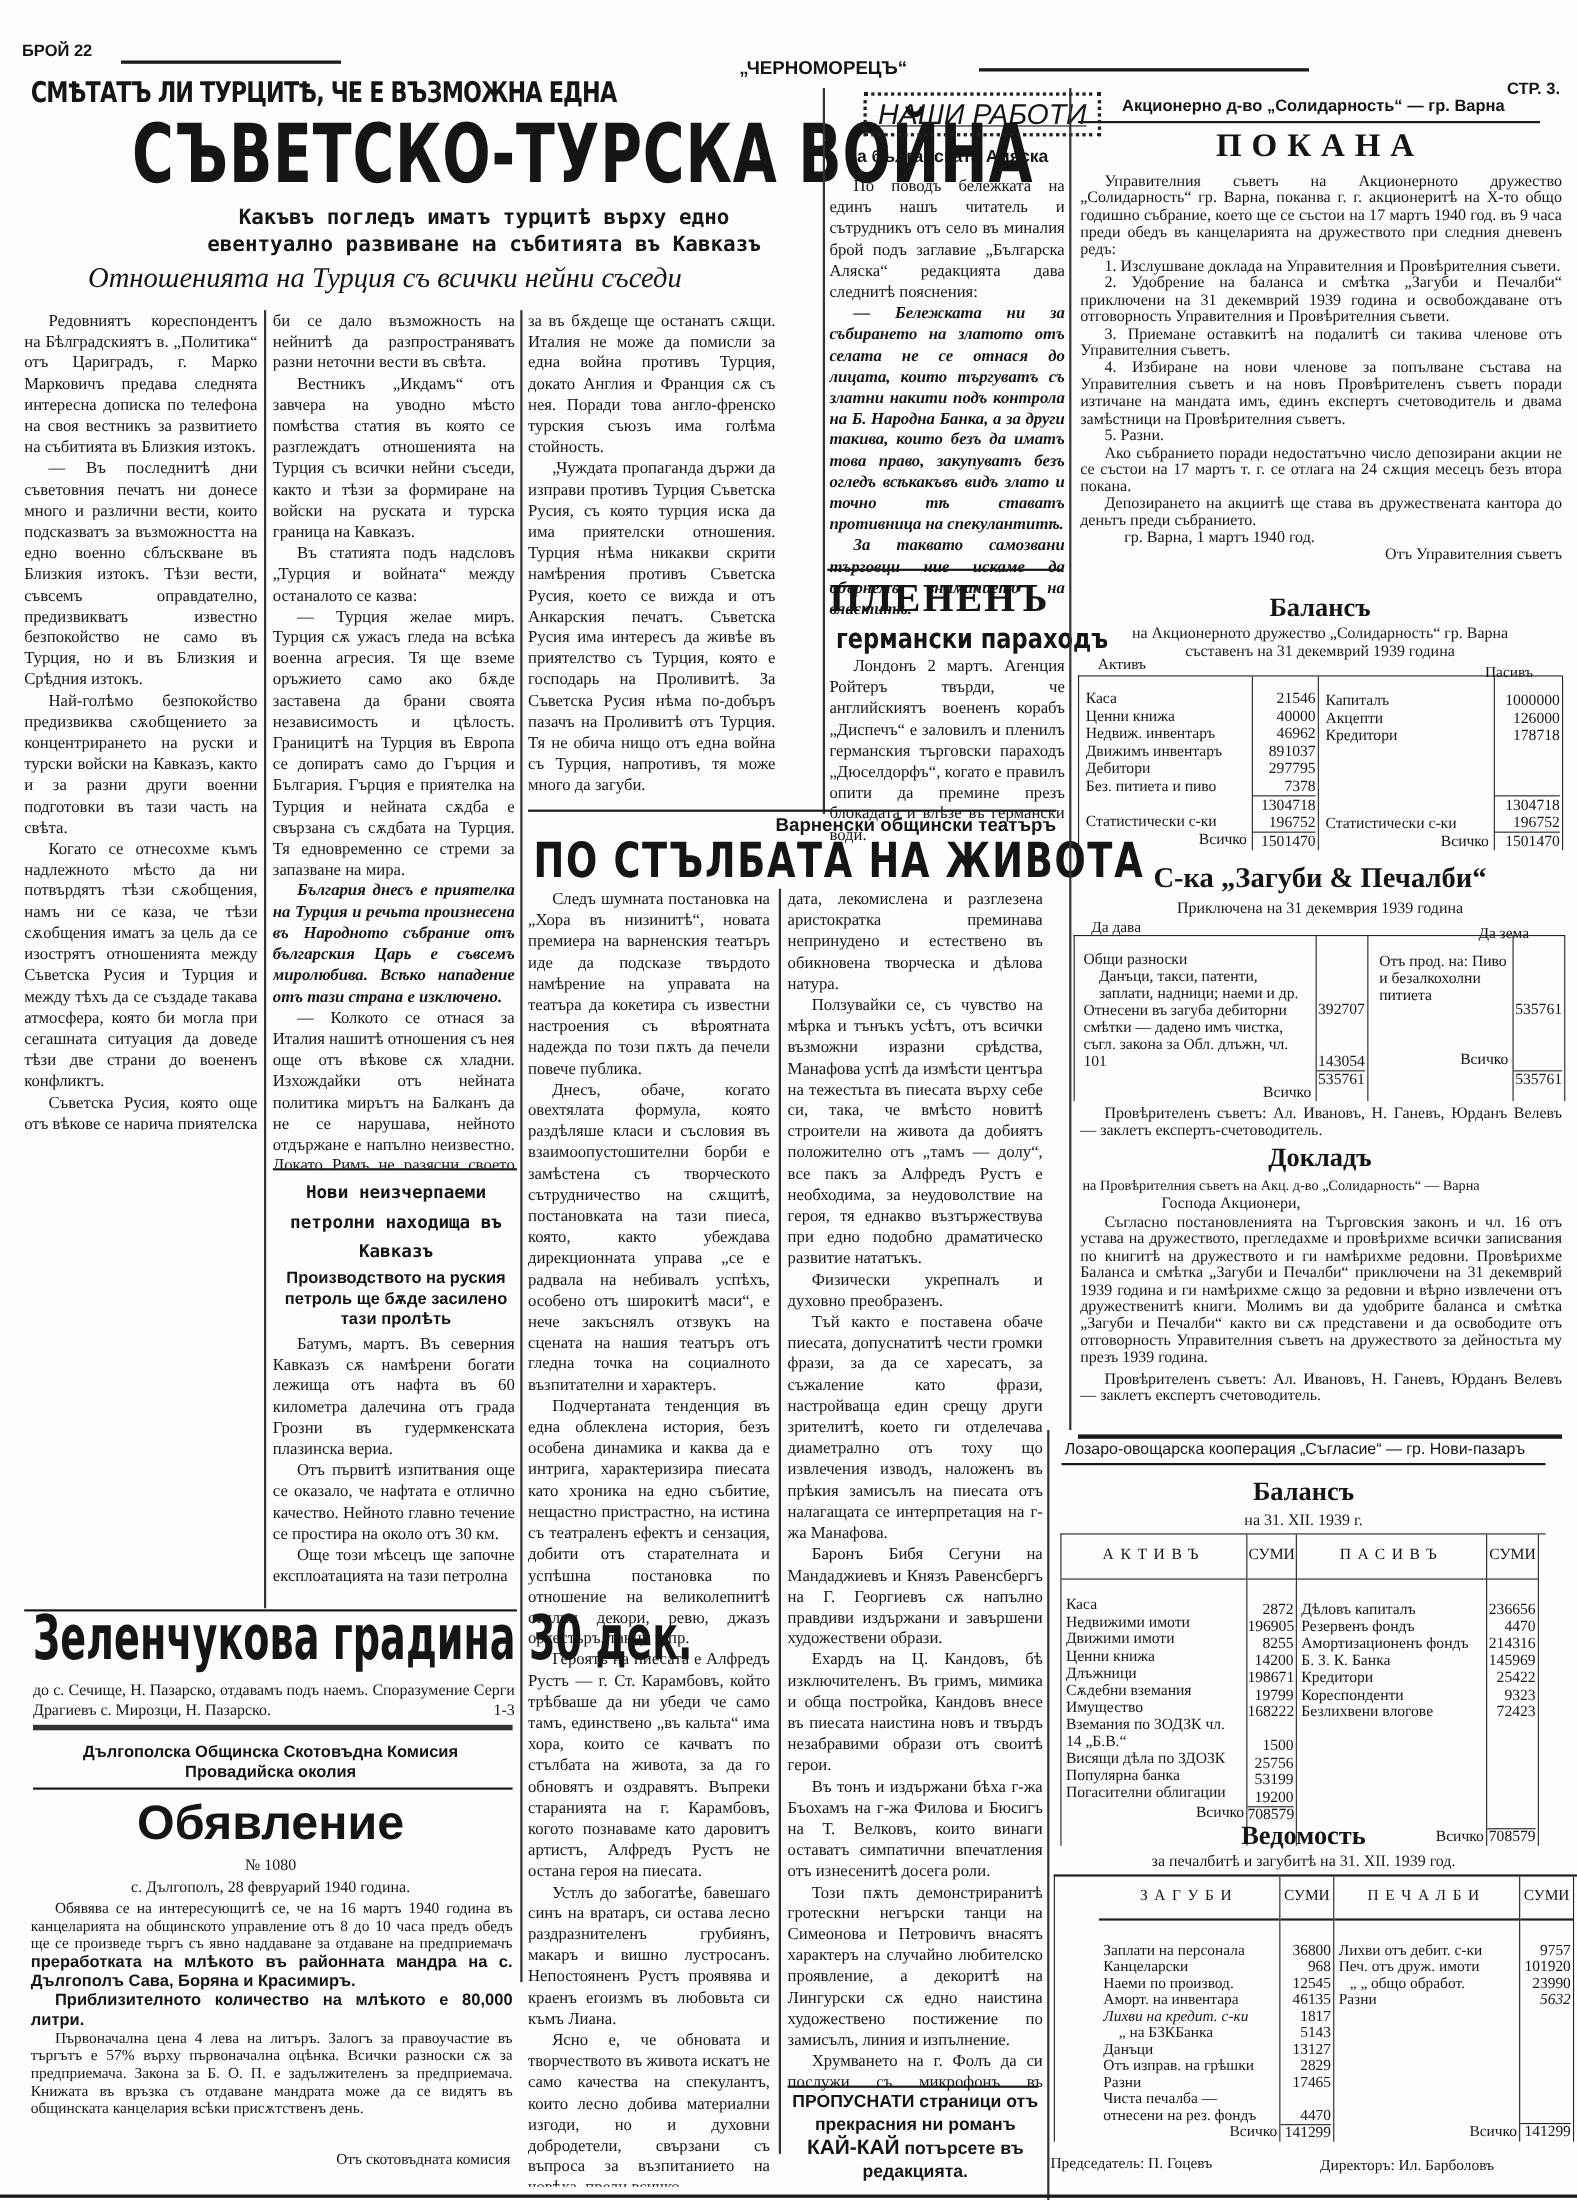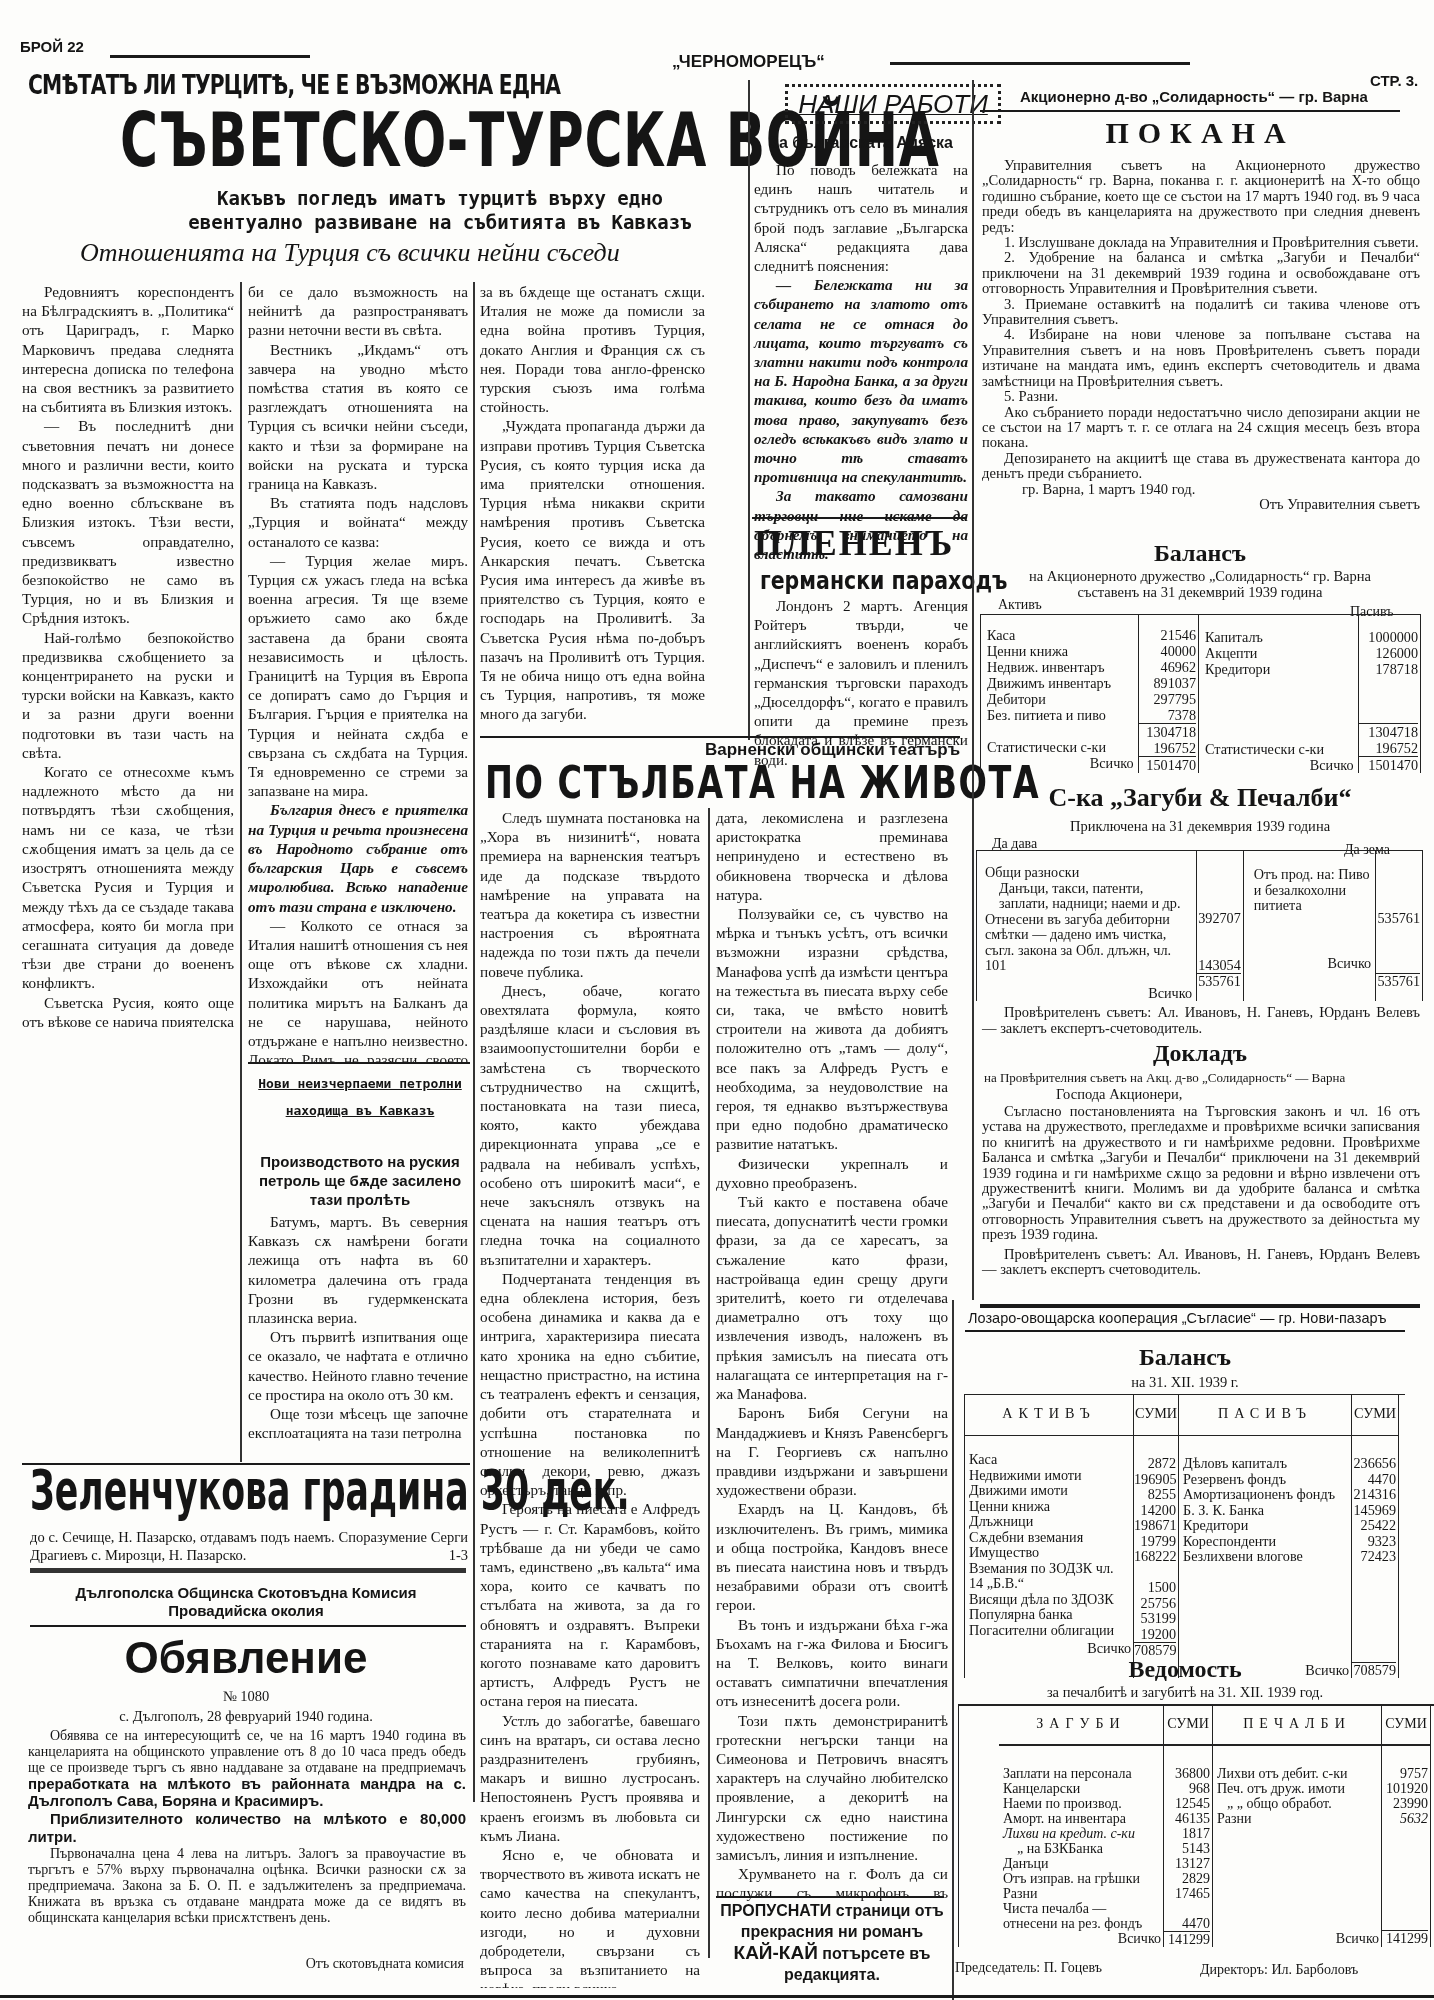--- a/index.html
+++ b/index.html
@@ -51,21 +51,21 @@
   <p>— Колкото се отнася за Италия нашитѣ отношения съ нея още отъ вѣкове сѫ хладни. Изхождайки отъ нейната политика мирътъ на Балканъ да не се нарушава, нейното отдържане е напълно неизвестно. Докато Римъ не разясни своето държане, нашитѣ отношения и</p>
 </div>
 <div class="vrule" style="left:473px;top:282px;height:1520px;"></div>
 <div class="col" style="left:480px;top:282px;width:225px;height:440px;overflow:hidden;">
   <p class="noind">за въ бѫдеще ще останатъ сѫщи. Италия не може да помисли за една война противъ Турция, докато Англия и Франция сѫ съ нея. Поради това англо-френско турския съюзъ има голѣма стойность.</p>
   <p>„Чуждата пропаганда държи да изправи противъ Турция Съветска Русия, съ която турция иска да има приятелски отношения. Турция нѣма никакви скрити намѣрения противъ Съветска Русия, което се вижда и отъ Анкарския печатъ. Съветска Русия има интересъ да живѣе въ приятелство съ Турция, която е господарь на Проливитѣ. За Съветска Русия нѣма по-добъръ пазачъ на Проливитѣ отъ Турция. Тя не обича нищо отъ една война съ Турция, напротивъ, тя може много да загуби.</p>
 
 </div>
 
 <div class="rule" style="left:248px;top:1062px;width:222px;height:1.5px;"></div>
-<div class="abs cond" style="left:255px;top:1070px;width:210px;font-size:13px;line-height:27px;text-align:center;font-family:'DejaVu Sans Mono',monospace;text-decoration:underline;">Нови неизчерпаеми петролни находища въ Кавказъ</div>
+<div class="abs cond" style="left:255px;top:1070px;width:210px;font-size:16px;line-height:27px;text-align:center;font-family:'DejaVu Sans Mono',monospace;">Нови неизчерпаеми петролни находища въ Кавказъ</div>
 <div class="abs sans center" style="left:250px;top:1152px;width:220px;font-size:15px;line-height:19px;font-weight:bold;">Производството на руския петроль ще бѫде засилено тази пролѣть</div>
 <div class="col" style="left:248px;top:1212px;width:220px;height:258px;overflow:hidden;">
   <p>Батумъ, мартъ. Въ северния Кавказъ сѫ намѣрени богати лежища отъ нафта въ 60 километра далечина отъ града Грозни въ гудермкенската плазинска вериа.</p>
   <p>Отъ първитѣ изпитвания още се оказало, че нафтата е отлично качество. Нейното главно течение се простира на около отъ 30 км.</p>
   <p>Още този мѣсецъ ще започне експлоатацията на тази петролна</p>
 </div>
 
 <div class="vrule" style="left:748px;top:80px;height:660px;"></div>
 <div class="abs dotbox center" style="left:785px;top:84px;width:210px;height:34px;text-decoration:underline;">
   <span style="font-family:'Liberation Sans',sans-serif;font-style:italic;font-size:26px;line-height:34px;">НАШИ РАБОТИ</span>

